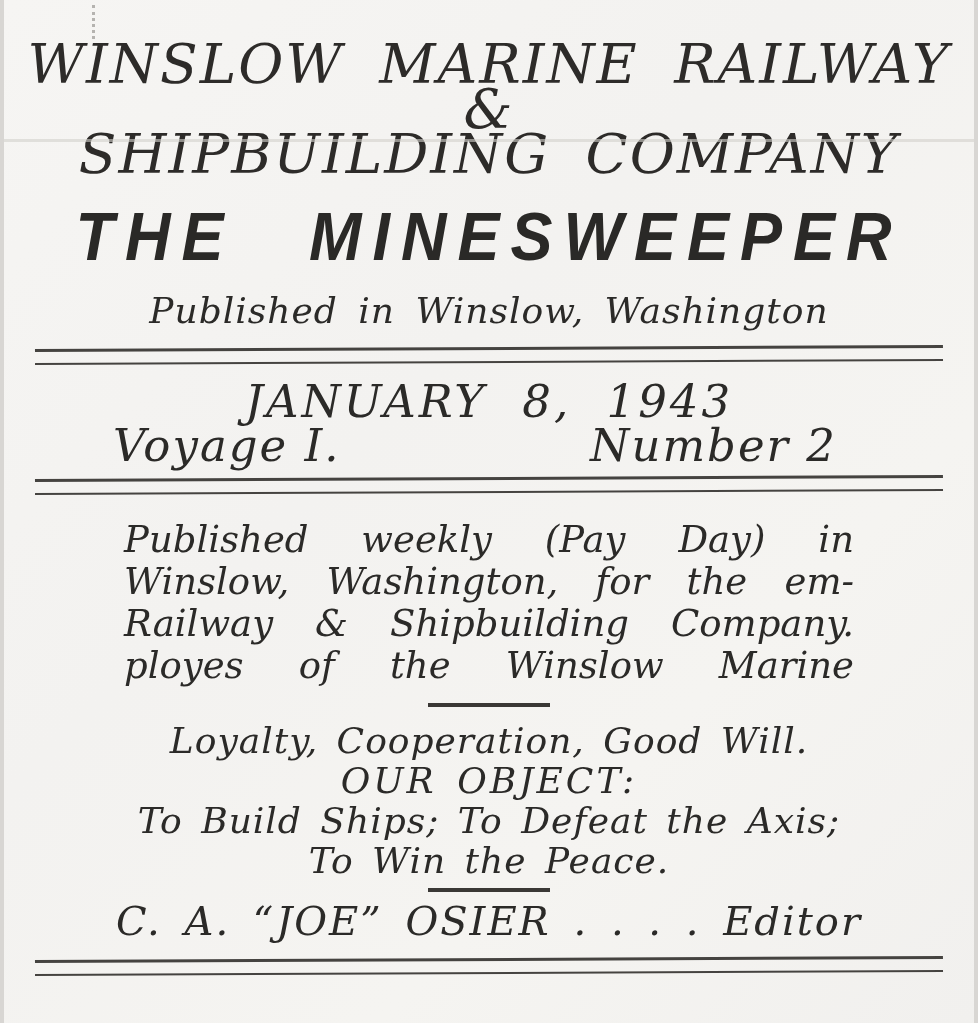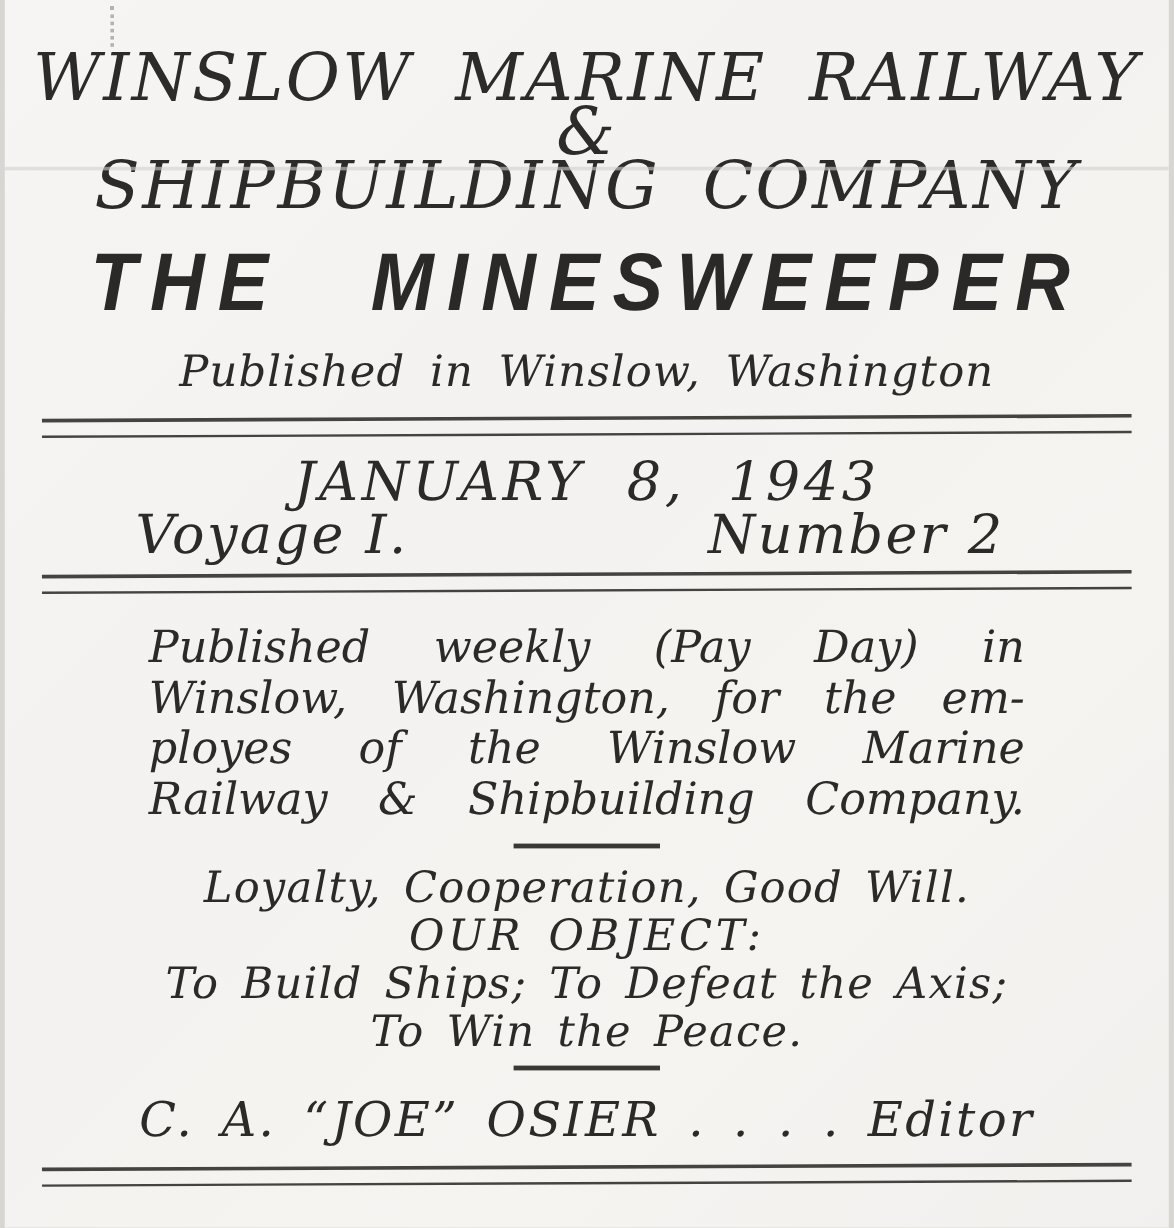--- a/index.html
+++ b/index.html
@@ -117,21 +117,21 @@
     margin-top: 14px;
     text-align: center;
     font-size: 36px;
     line-height: 40px;
     letter-spacing: 1px;
     word-spacing: 6px;
   }
   .credo .heading { letter-spacing: 3px; }
   
   .editor-line {
-    margin-top: 20px;
+    margin-top: 7px;
     text-align: center;
     font-size: 40px;
     line-height: 44px;
     letter-spacing: 2px;
     word-spacing: 8px;
   }
 </style>
 </head>
 <body>
 
@@ -156,22 +156,22 @@
   <div class="issue-row">
     <span>Voyage I.</span>
     <span>Number 2</span>
   </div>
 
   <div class="double-rule rule-2"></div>
 
   <div class="intro">
     <div class="line">Published weekly (Pay Day) in</div>
     <div class="line">Winslow, Washington, for the em-</div>
+    <div class="line">Railway &amp; Shipbuilding Company.</div>
     <div class="line">ployes of the Winslow Marine</div>
-    <div class="line">Railway &amp; Shipbuilding Company.</div>
   </div>
 
   <div class="short-rule sr-1"></div>
 
   <div class="credo">
     <div>Loyalty, Cooperation, Good Will.</div>
     <div class="heading">OUR OBJECT:</div>
     <div>To Build Ships; To Defeat the Axis;</div>
     <div>To Win the Peace.</div>
   </div>

